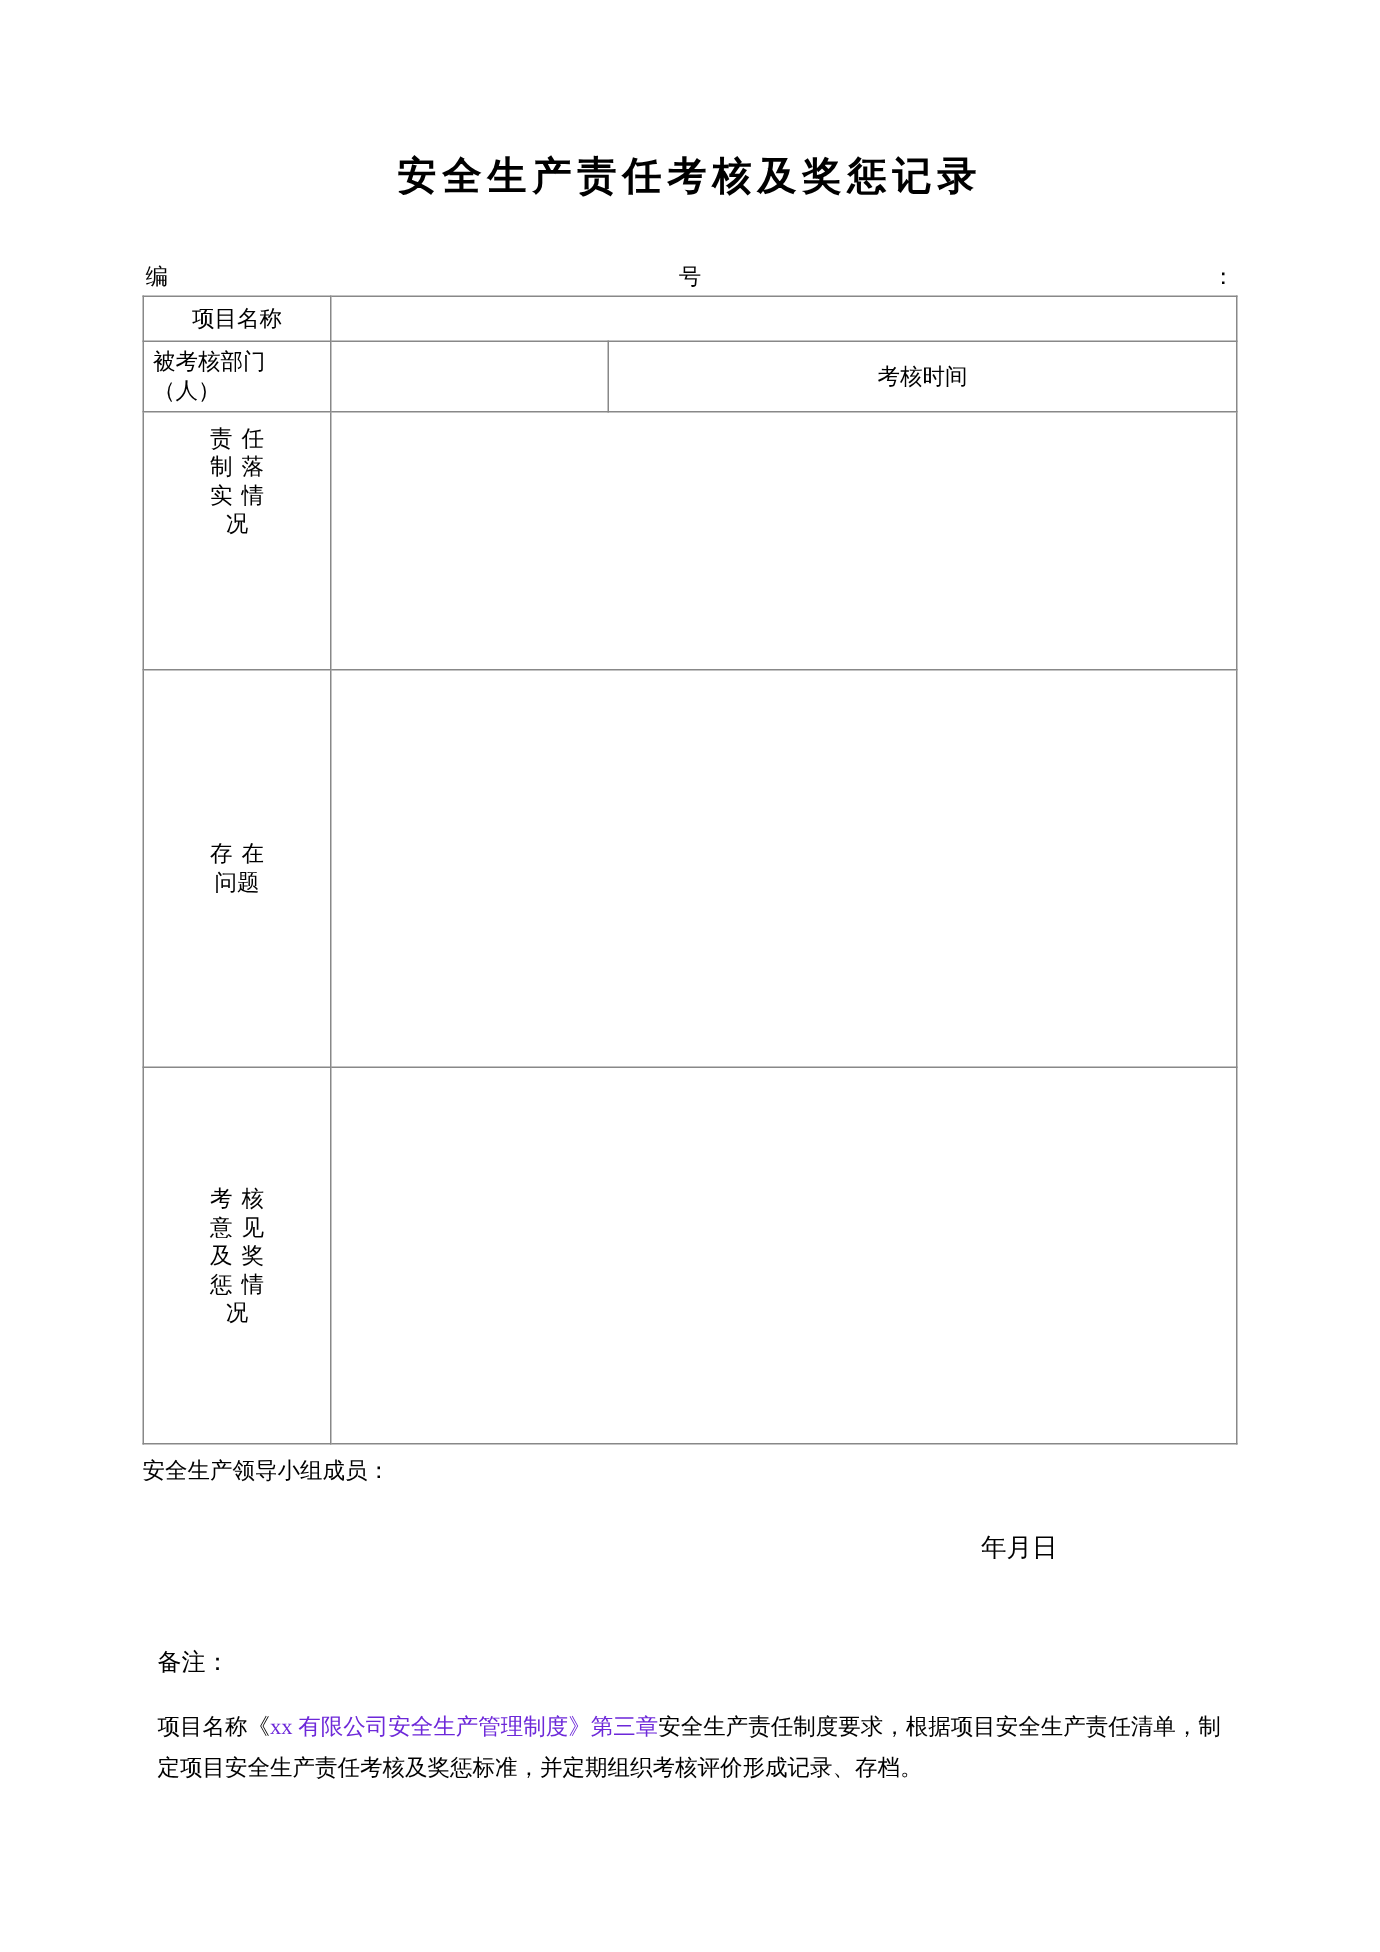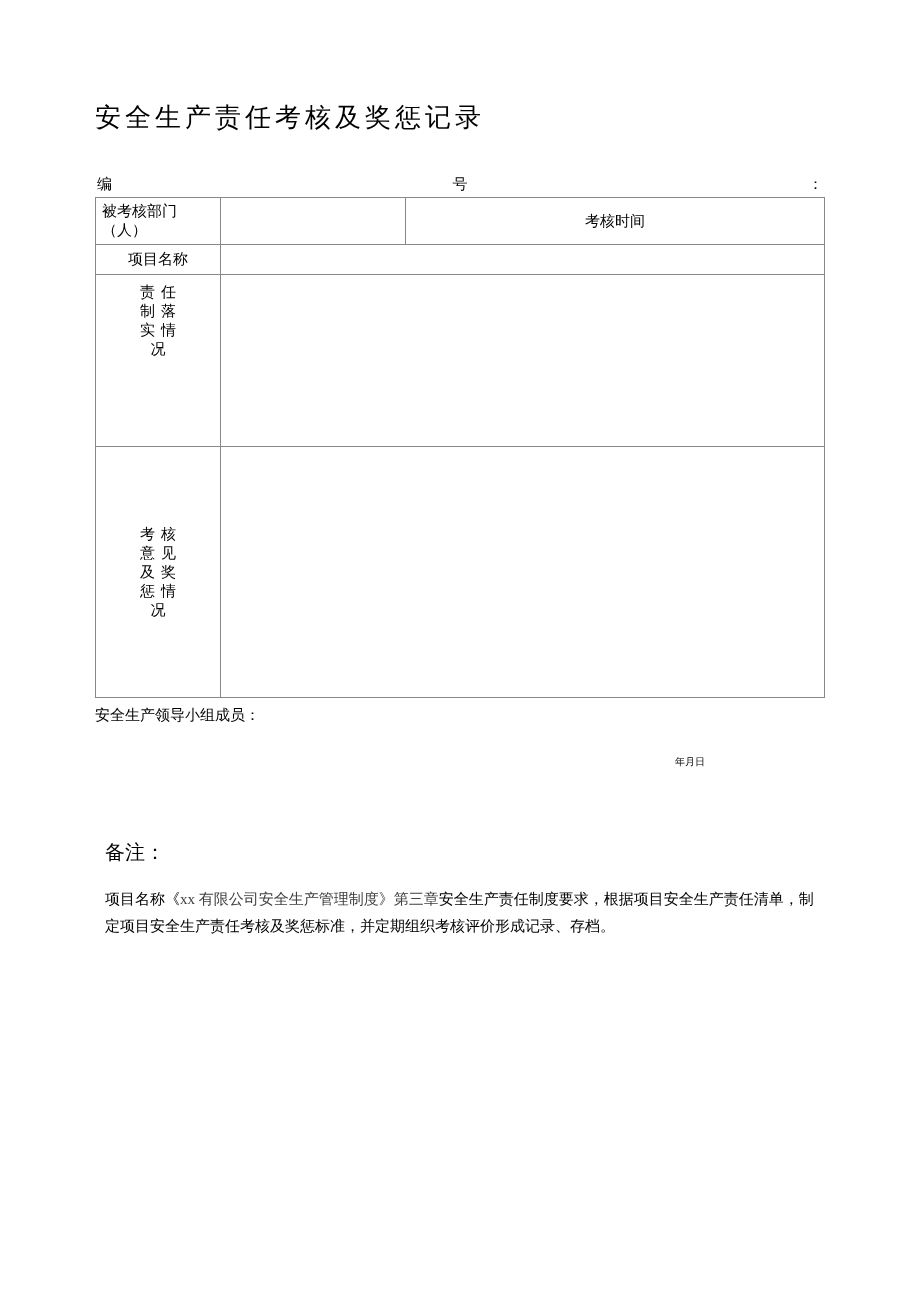--- a/index.html
+++ b/index.html
@@ -9,24 +9,25 @@
     }
     body {
       font-family: "SimSun", "宋体", serif;
       background: #ffffff;
       width: 920px;
       height: 1301px;
       padding: 100px 95px 0 95px;
       color: #000;
     }
     .title {
+      text-align: center;
       font-size: 26px;
       letter-spacing: 4px;
       margin-bottom: 40px;
-      font-weight: normal;
+      font-weight: bold;
     }
     .serial-row {
       display: flex;
       justify-content: space-between;
       font-size: 15px;
       margin-bottom: 3px;
       padding: 0 2px;
     }
     .serial-left {
       flex: 0 0 auto;
@@ -70,38 +71,38 @@
     .row-tall3 td {
       height: 251px;
       vertical-align: middle;
     }
     .footer-sign {
       font-size: 15px;
       margin-top: 8px;
       font-family: "KaiTi", "楷体", serif;
     }
     .footer-date {
-      font-size: 10px;
+      font-size: 17px;
       text-align: right;
       margin-top: 30px;
       padding-right: 120px;
     }
     .note-label {
-      font-size: 20px;
-      margin-top: 70px;
+      font-size: 16px;
+      margin-top: 55px;
       margin-left: 10px;
     }
     .note-body {
       font-size: 15px;
       margin-top: 20px;
       margin-left: 10px;
       line-height: 1.8;
     }
     .note-body .highlight {
-      color: #404040;
+      color: #6d28d9;
     }
     .just2 {
       display: inline-block;
       width: 36px;
       text-align: justify;
       text-align-last: justify;
     }
     .tall-cell-inner {
       text-align: center;
     }
@@ -117,35 +118,44 @@
 
 <div class="serial-row">
   <span class="serial-left">编</span>
   <span class="serial-mid">号</span>
   <span class="serial-right">：</span>
 </div>
 
 <table class="form-table">
   <tbody>
       <tr class="row-short">
+    <td class="label-cell-wide">项目名称</td>
+    <td colspan="3"></td>
+  </tr>
+  <tr class="row-short">
     <td class="label-cell-wide" style="text-align:left;">被考核部门（人）</td>
     <td style="width:185px;"></td>
     <td style="text-align:center;">考核时间</td>
-  </tr>
-  <tr class="row-short">
-    <td class="label-cell-wide">项目名称</td>
-    <td colspan="3"></td>
   </tr>
   <tr class="row-tall">
     <td class="label-cell">
       <div class="tall-cell-inner">
         <span class="just2">责任</span><br>
         <span class="just2">制落</span><br>
         <span class="just2">实情</span><br>
         <span>况</span>
+      </div>
+    </td>
+    <td colspan="3"></td>
+  </tr>
+  <tr class="row-tall2">
+    <td class="label-cell">
+      <div class="tall-cell-inner">
+        <span class="just2">存在</span><br>
+        <span>问题</span>
       </div>
     </td>
     <td colspan="3"></td>
   </tr>
   <tr class="row-tall3">
     <td class="label-cell">
       <div class="tall-cell-inner">
         <span class="just2">考核</span><br>
         <span class="just2">意见</span><br>
         <span class="just2">及奖</span><br>

